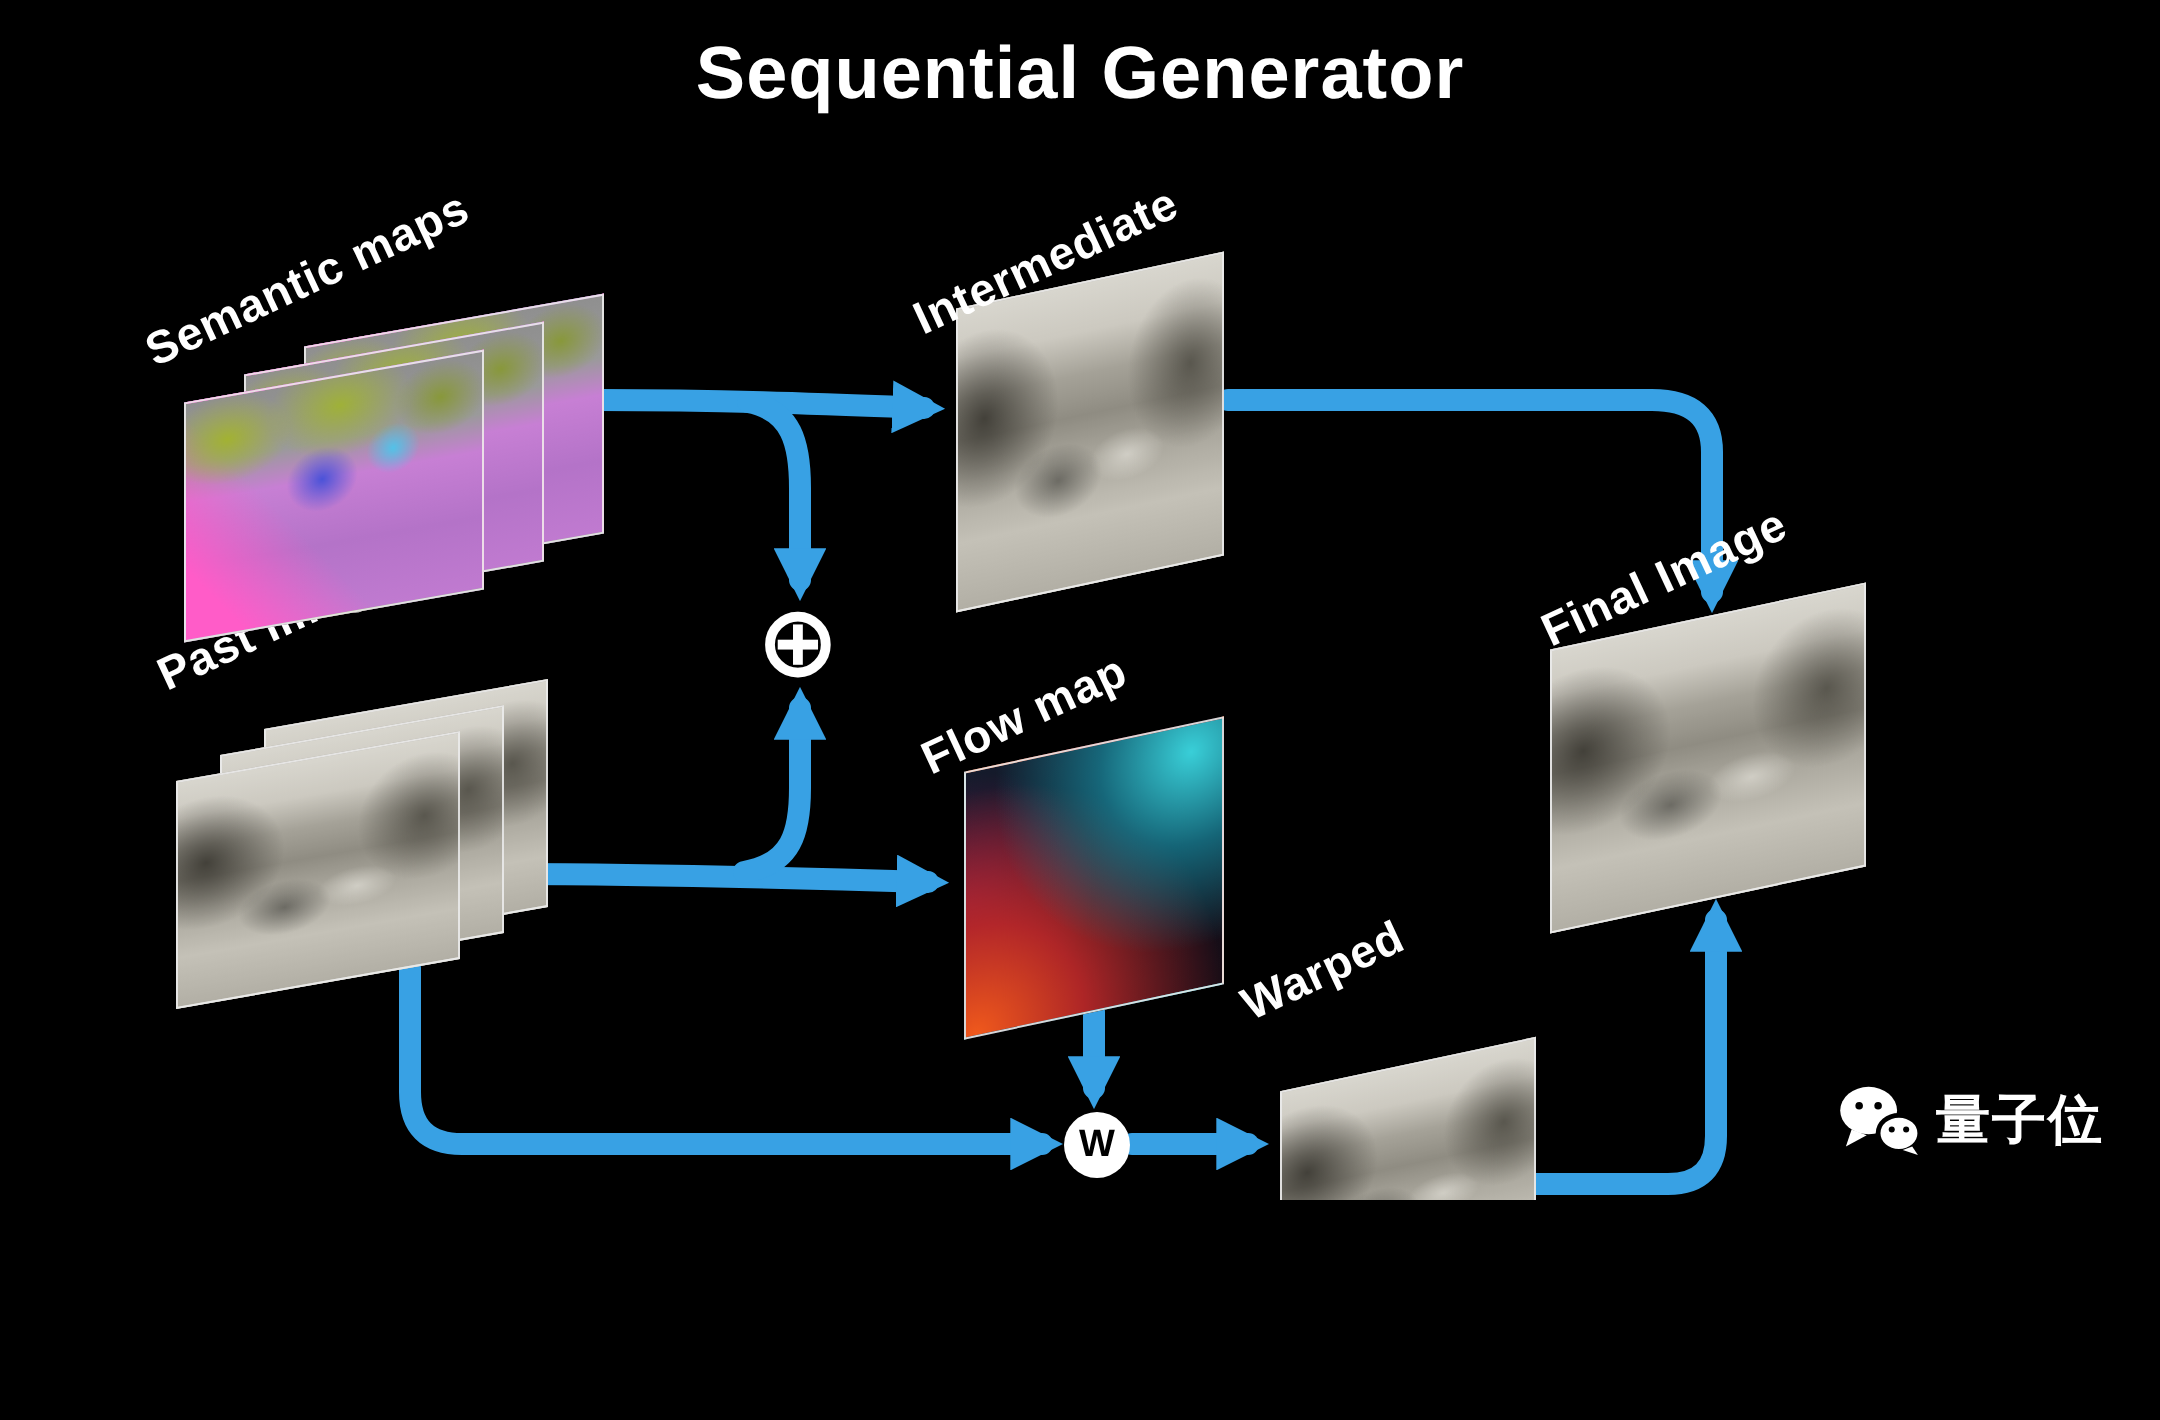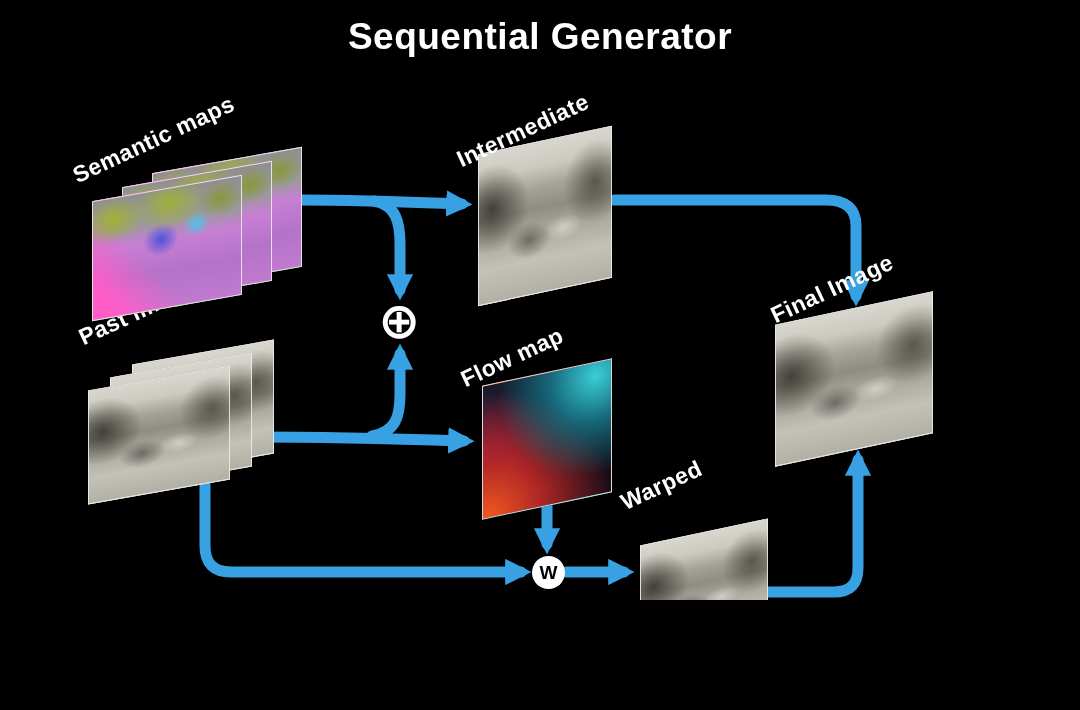--- a/index.html
+++ b/index.html
@@ -145,14 +145,27 @@
 
   <div class="photo skew12 photo-warped photo-street"></div>
   <span class="node-label" style="left:628px;top:489px;">Warped</span>
 
   <div class="photo skew12 photo-final photo-street"></div>
   <span class="node-label" style="left:778px;top:302px;">Final Image</span>
 
   <div class="op-plus">⊕</div>
   <div class="op-w">W</div>
 
+  <div class="watermark">
+    <svg width="42" height="36" viewBox="0 0 44 38">
+      <ellipse cx="16" cy="14" rx="15" ry="12.5" fill="#fff"></ellipse>
+      <polygon points="7,24 4,33 15,27" fill="#fff"></polygon>
+      <circle cx="11" cy="11.5" r="2" fill="#000"></circle>
+      <circle cx="21" cy="11.5" r="2" fill="#000"></circle>
+      <ellipse cx="32" cy="26" rx="11" ry="9.5" fill="#fff" stroke="#000" stroke-width="2.5"></ellipse>
+      <polygon points="39,33 42,37.5 34,34.8" fill="#fff"></polygon>
+      <circle cx="28.2" cy="24" r="1.6" fill="#000"></circle>
+      <circle cx="35.8" cy="24" r="1.6" fill="#000"></circle>
+    </svg>
+    <span class="watermark-text">量子位</span>
+  </div>
 
 </div>
 
 </body></html>

